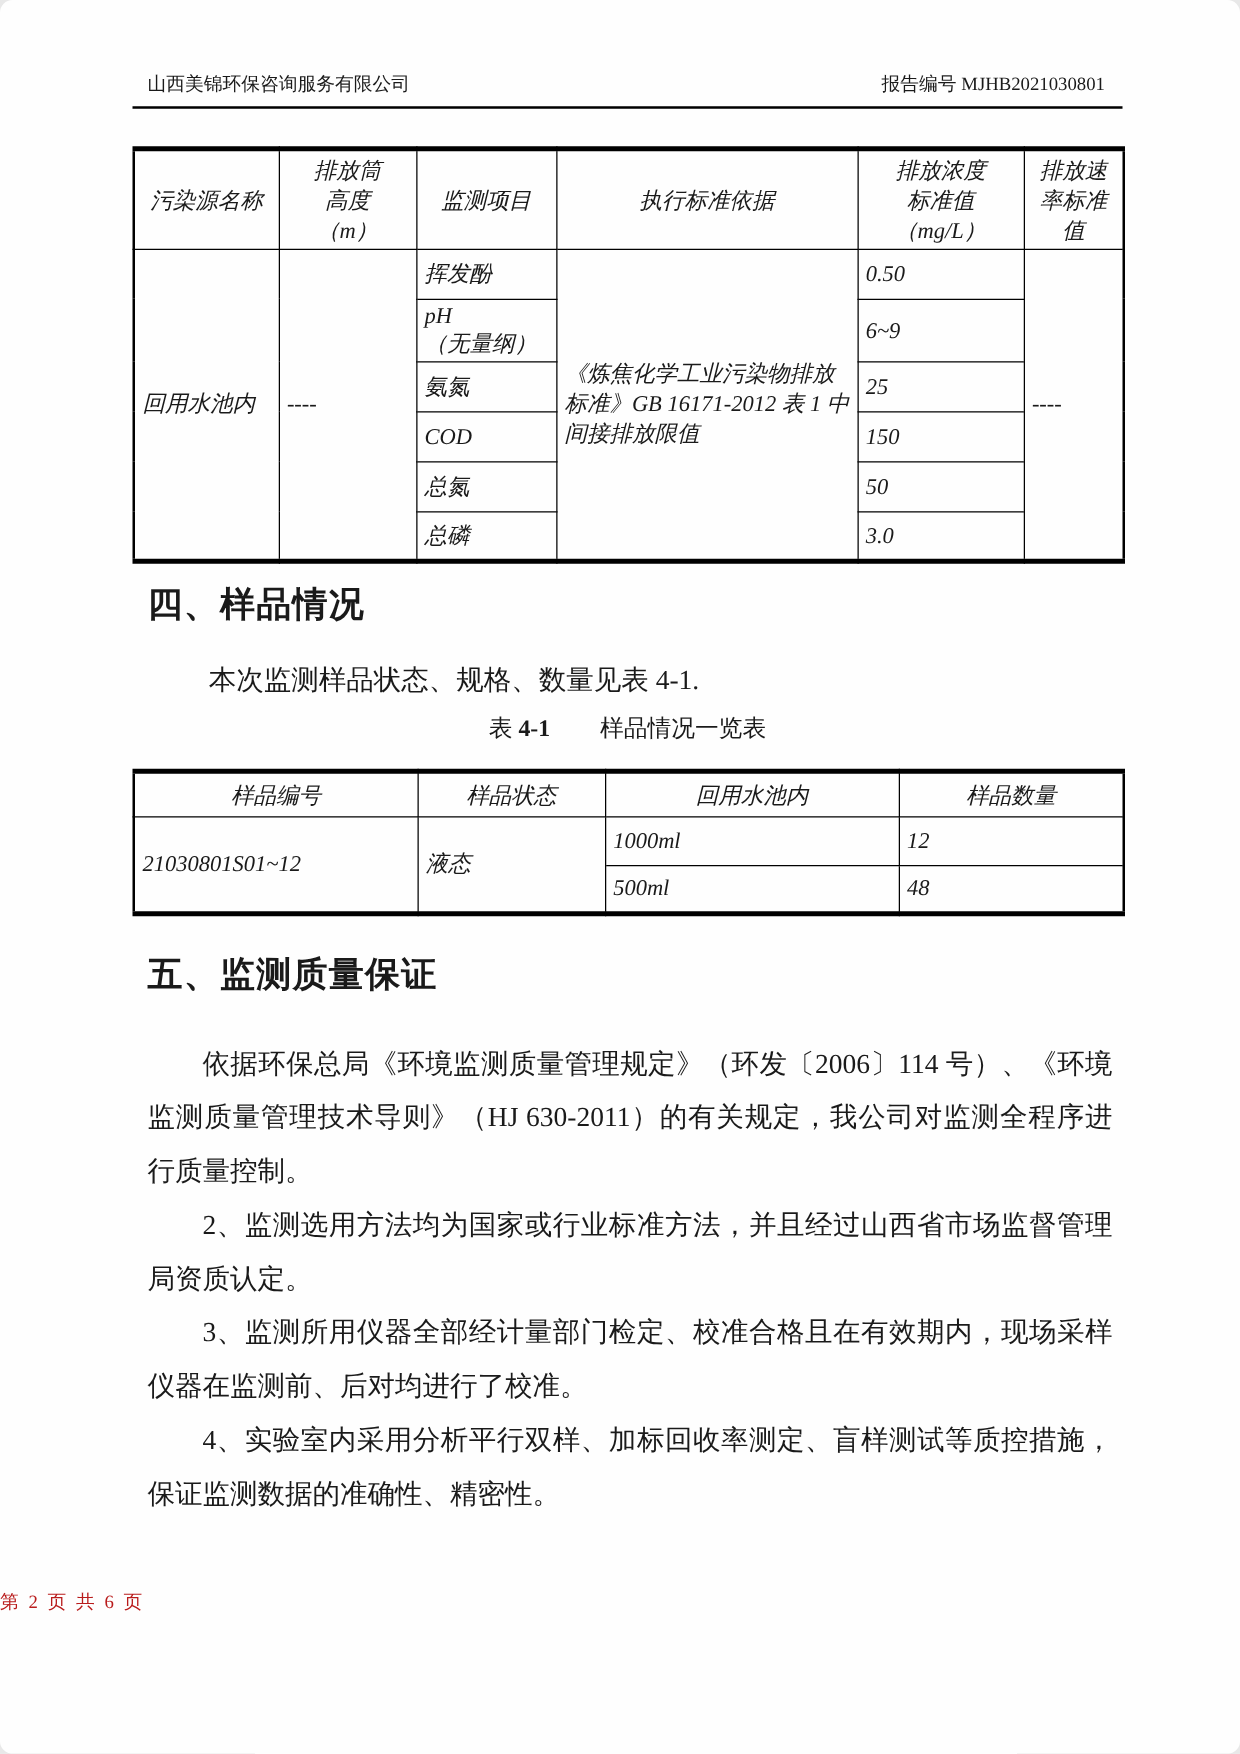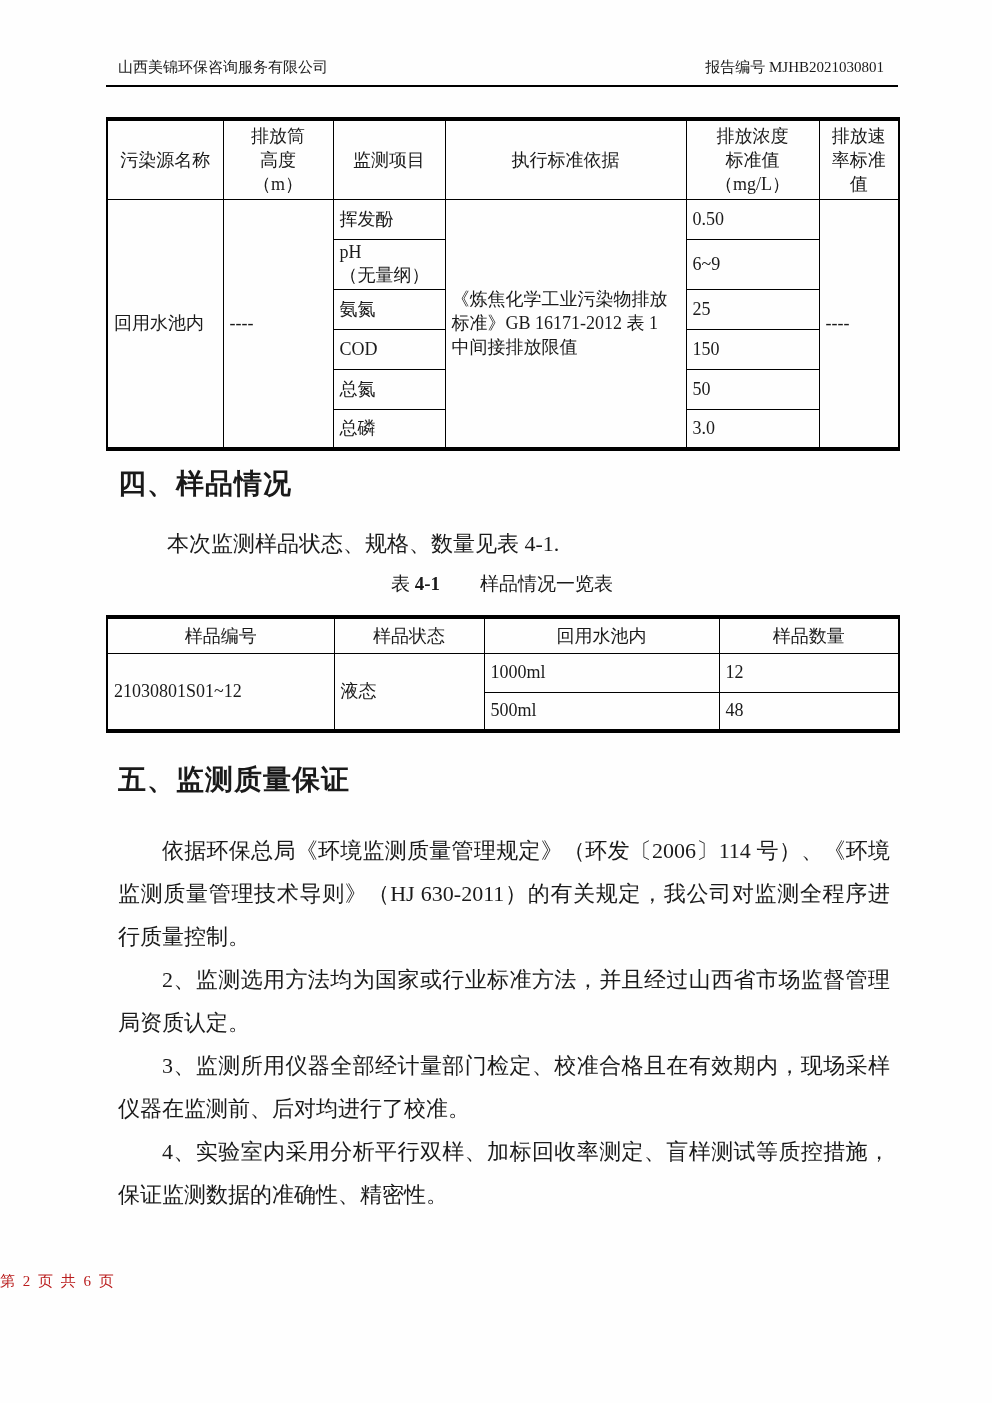--- a/index.html
+++ b/index.html
@@ -7,20 +7,21 @@
   .page {
     position: relative;
     width: 992px;
     height: 1403px;
     margin: 0 auto;
     background: #fefefe;
     color: #1a1a1a;
     font-family: "Liberation Serif", "DejaVu Serif", serif;
     padding: 58px 94px 0 106px;
     overflow: hidden;
+    border-radius: 10px;
   }
   
   .doc-header {
     display: flex;
     justify-content: space-between;
     align-items: flex-end;
     font-size: 15px;
     padding: 0 14px 8px 12px;
     border-bottom: 2px solid #000;
   }
@@ -30,20 +31,21 @@
     border-collapse: collapse;
     table-layout: fixed;
     font-size: 18px;
   }
   th, td {
     border: 1.5px solid #000;
     vertical-align: middle;
     padding: 2px 6px;
     font-weight: normal;
     white-space: pre-line;
+    font-style: italic;
   }
   table.t1, table.t2 {
     border-top: 4px solid #000;
     border-bottom: 4px solid #000;
     border-left: 2px solid #000;
     border-right: 2px solid #000;
   }
   .t1 { margin-top: 30px; }
   .t1 thead tr { height: 80px; }
   .t1 tbody tr { height: 40px; }

